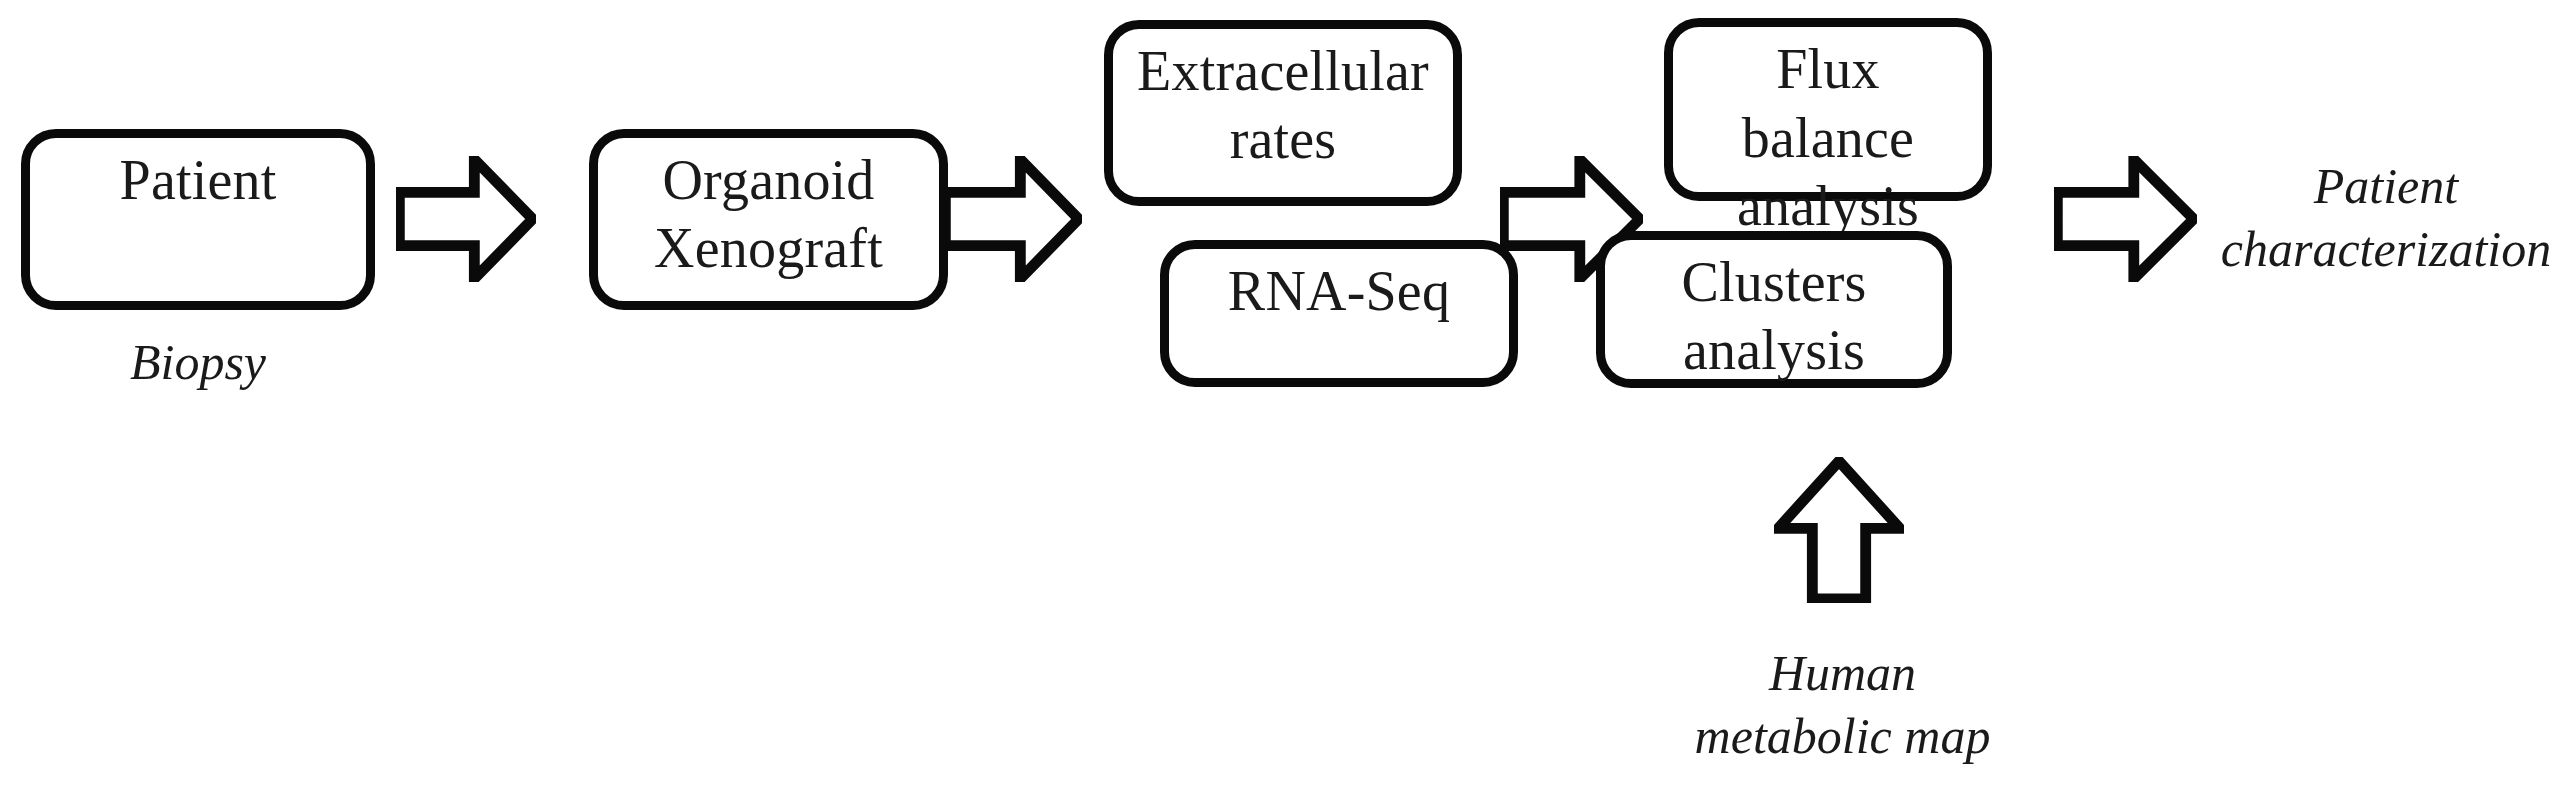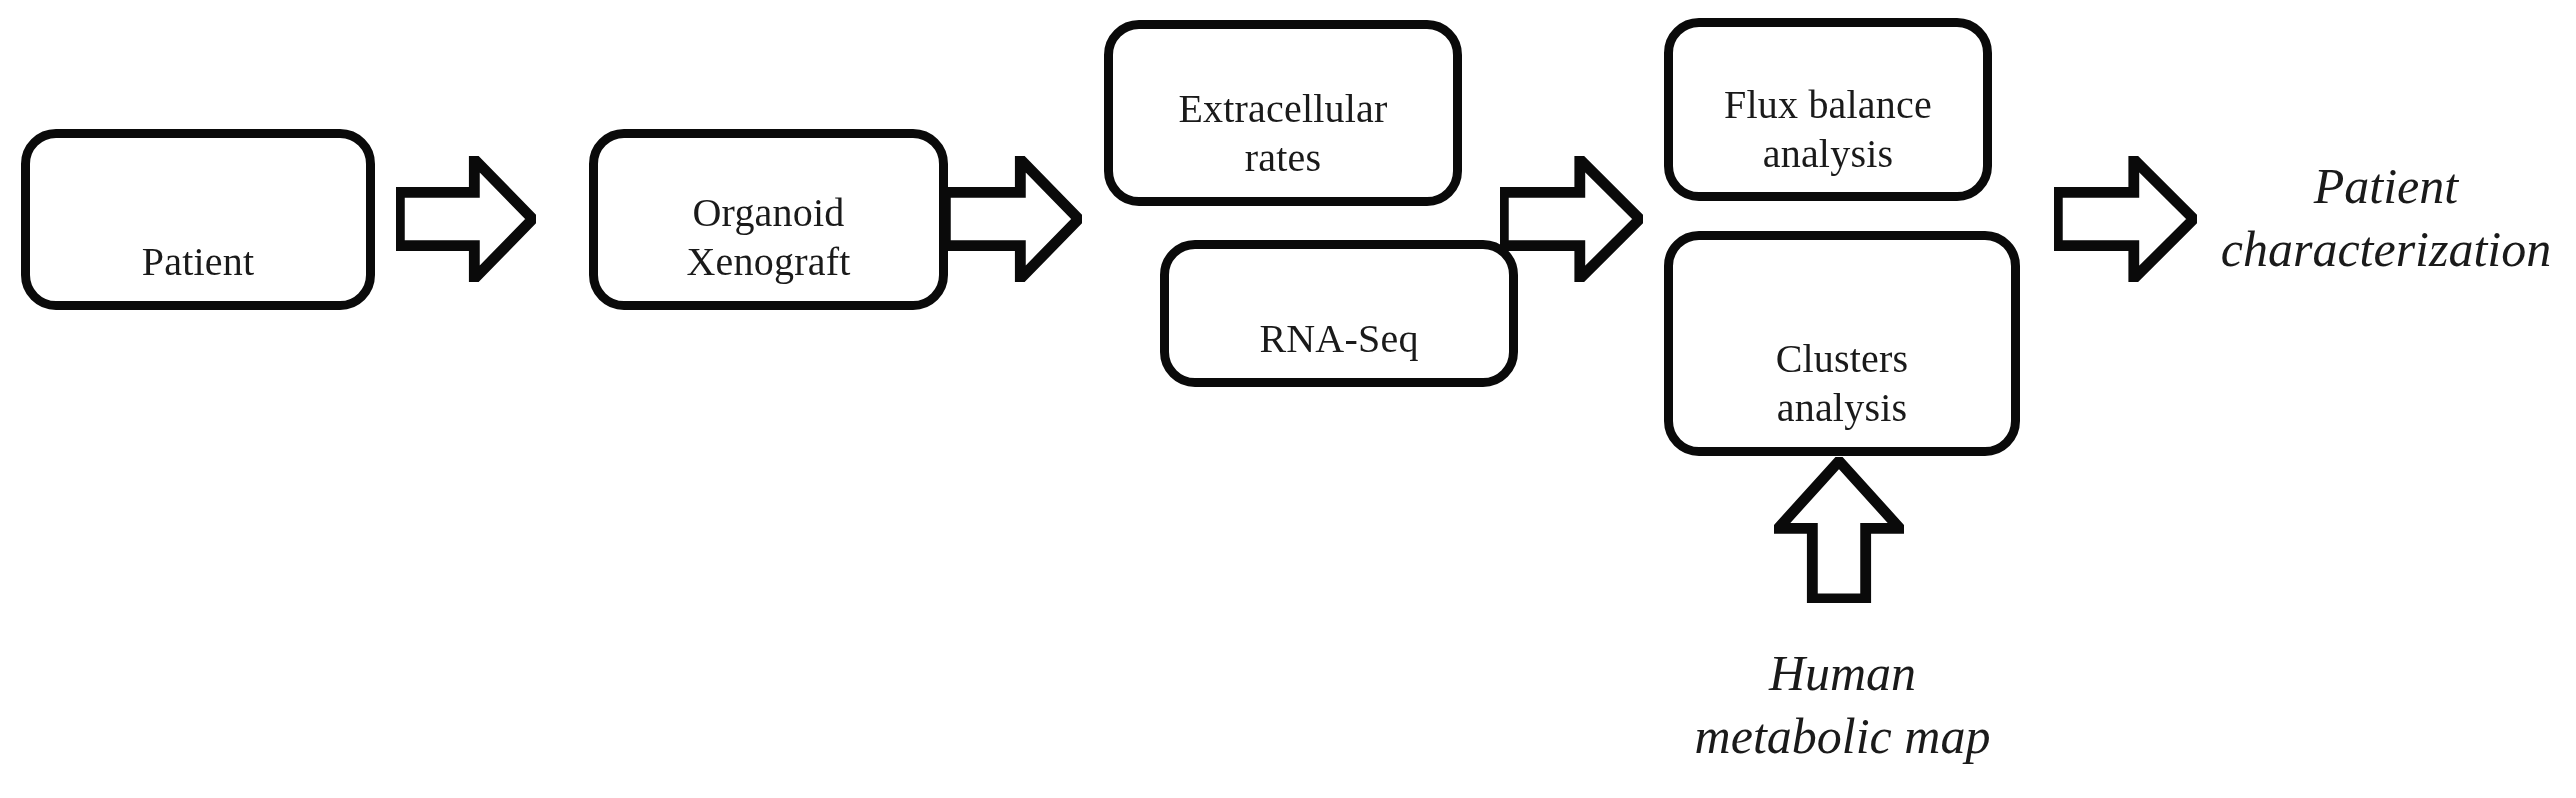--- a/index.html
+++ b/index.html
@@ -18,28 +18,28 @@
   }
 
   
   .node {
     position: absolute;
     box-sizing: border-box;
     border: 9.1px solid #0a0a0a;
     border-radius: 35px;
     background: #ffffff;
     display: flex;
-    align-items: flex-end;
+    align-items: flex-start;
     justify-content: center;
     text-align: center;
     line-height: 1.22;
-    font-size: 40px;
+    font-size: 56px;
     letter-spacing: 0.2px;
     color: #1a1a1a;
-    padding: 14px 15px;
+    padding: 8px 15px;
   }
   .node .node-label {
     display: block;
     width: 100%;
     white-space: pre-line;
   }
 
   
   .arrow {
     position: absolute;
@@ -100,37 +100,38 @@
     <svg viewBox="0 0 172 152" preserveAspectRatio="none" aria-hidden="true">
       <polygon points="4,44 96,44 96,4 168,76 96,148 96,108 4,108" fill="#ffffff" stroke="#0a0a0a" stroke-width="13" stroke-linejoin="miter"></polygon>
     </svg>
   </div>
 
   <div class="node" style="left:1664px; top:18.3px; width:328px; height:183px;">
     <span class="node-label">Flux balance
 analysis</span>
   </div>
 
-  <div class="node" style="left:1664px; top:231px; width:356px; height:225px;">
+  <div class="node" style="left:1596px; top:231px; width:356px; height:157px;">
     <span class="node-label">Clusters
 analysis</span>
   </div>
 
   <div class="arrow" style="left:2054px; top:156px; width:143px; height:126px;">
     <svg viewBox="0 0 172 152" preserveAspectRatio="none" aria-hidden="true">
       <polygon points="4,44 96,44 96,4 168,76 96,148 96,108 4,108" fill="#ffffff" stroke="#0a0a0a" stroke-width="13" stroke-linejoin="miter"></polygon>
     </svg>
   </div>
 
   <div class="arrow" style="left:1774px; top:457px; width:130px; height:146px;">
     <svg viewBox="0 0 156 176" preserveAspectRatio="none" aria-hidden="true">
       <polygon points="78,5 151,86 110,86 110,171 46,171 46,86 5,86" fill="#ffffff" stroke="#0a0a0a" stroke-width="13" stroke-linejoin="miter"></polygon>
     </svg>
   </div>
 
+  <div class="caption" style="left:21px; top:331px; width:354px;">Biopsy</div>
 
   <div class="caption" style="left:1626px; top:642px; width:433px;">Human
 metabolic map</div>
 
   <div class="caption" style="left:2196px; top:155px; width:380px;">Patient
 characterization</div>
 
 </div>
 
 

